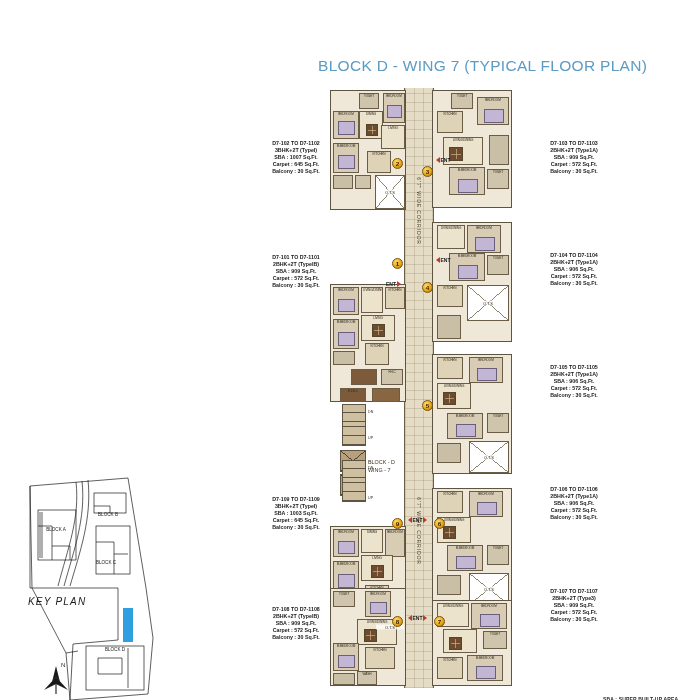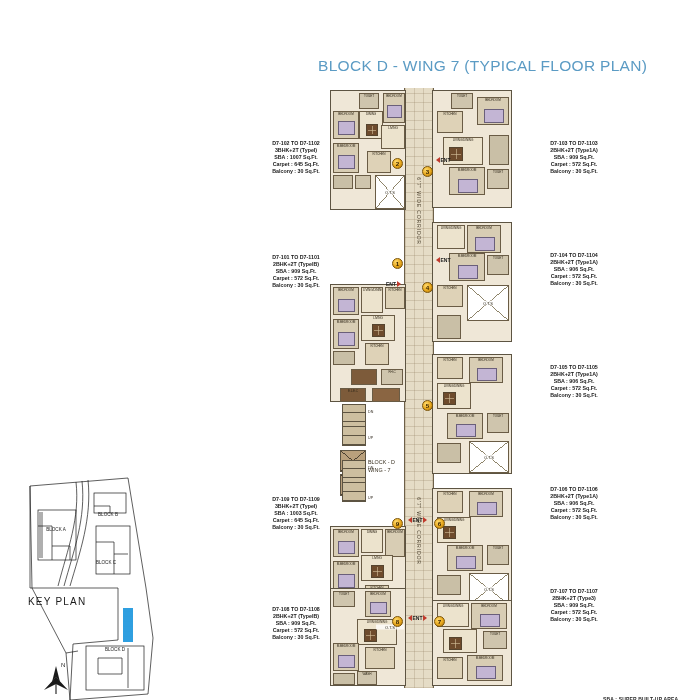--- a/index.html
+++ b/index.html
@@ -199,21 +199,21 @@
     white-space: nowrap;
   }
   .info.l { text-align: center; }
   .info.r { text-align: center; }
 
   
   .keyplan { position: absolute; left: 18px; top: 440px; width: 190px; height: 235px; }
   .keyplan svg { display:block; }
   .keyplan-title {
     position: absolute; left: 10px; top: 128px;
-    font-size: 10px; letter-spacing: 1.2px; color: #1a1a1a;
+    font-size: 10px; letter-spacing: 1.2px; color: #1a1a1a; font-style: italic;
   }
 
   .sba-note {
     position: absolute;
     left: 603px; top: 668px;
     font-size: 5px; font-weight: bold; color: #2a2a2a;
     letter-spacing: .15px; white-space: nowrap;
   }
 </style>
 </head>

